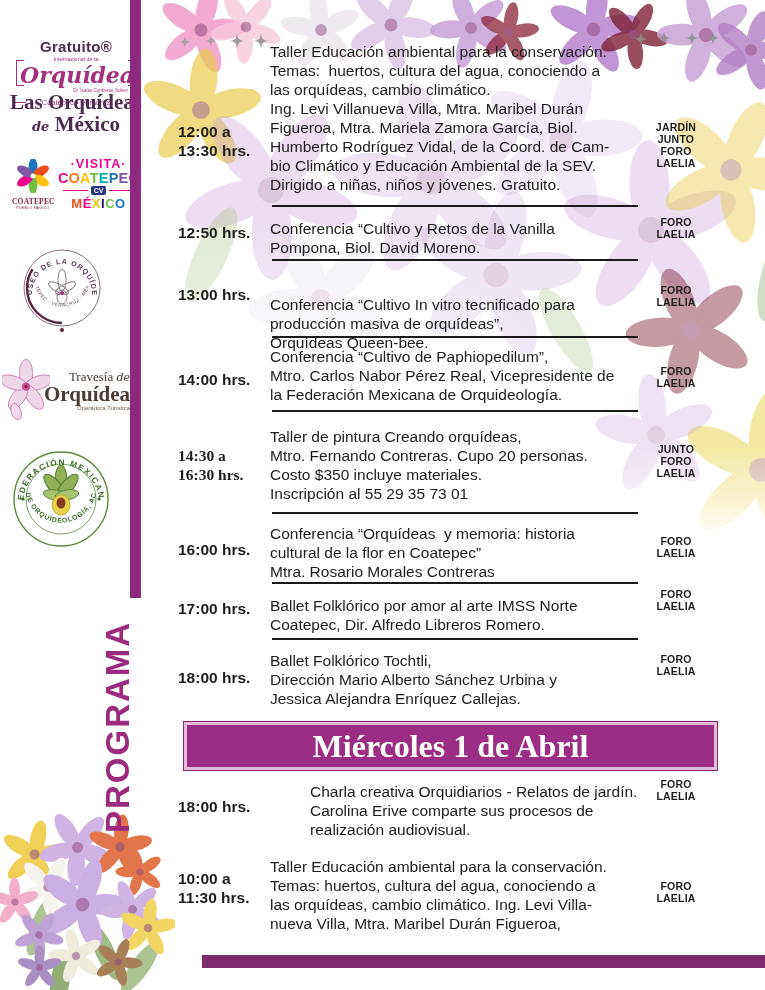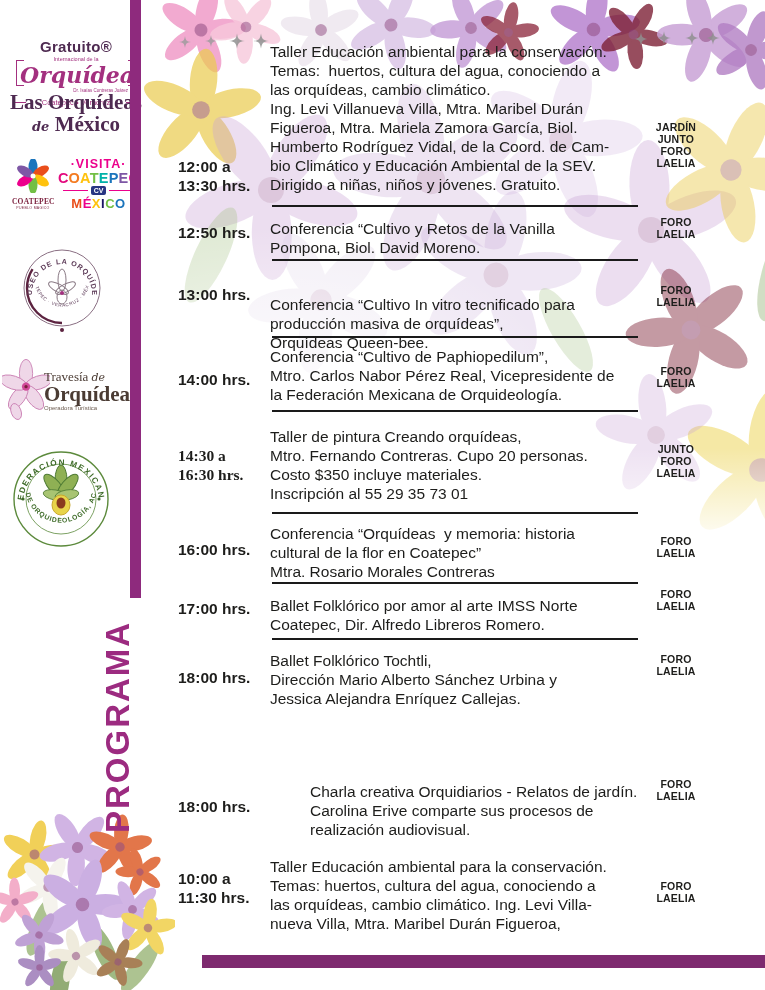--- a/index.html
+++ b/index.html
@@ -55,21 +55,21 @@
   .vc-pueblo-sub{font-size:3.5px;color:#7A1E3C;letter-spacing:.3px;}
   .vc-right{flex:1;}
   .vc-visita{font-size:12.5px;font-weight:700;color:#EC008C;letter-spacing:1px;}
   .vc-coatepec{font-size:14.5px;font-weight:800;letter-spacing:.2px;line-height:14px;}
   .vc-cvrow{display:flex;align-items:center;gap:3px;margin:1px 6px;}
   .vc-cvrow .hline{background:#EC008C;}
   .vc-cv{background:#283583;color:#fff;font-size:7px;font-weight:700;padding:1px 3px;border-radius:2px;}
   .vc-mexico{font-size:13px;font-weight:800;letter-spacing:.5px;}
   .lg-museo{left:22px;top:248px;width:80px;height:86px;}
   .lg-travesia{left:2px;top:350px;width:128px;height:80px;display:flex;align-items:center;text-align:left;}
-  .tv-text{margin-left:-6px;color:#4A3B33;font-family:"Liberation Serif",serif;}
+  .tv-text{margin-left:-6px;color:#4A3B33;font-family:"Liberation Serif",serif;text-align:right;}
   .tv-1{font-size:13px;line-height:13px;}
   .tv-de{font-family:"DejaVu Serif",serif;font-style:italic;font-size:11px;}
   .tv-2{font-size:21px;font-weight:700;line-height:21px;}
   .tv-3{font-size:6px;font-family:"Liberation Sans",sans-serif;color:#6b5a4e;}
   .lg-federacion{left:12px;top:450px;width:98px;height:98px;}
 </style>
 </head>
 <body>
 
 <div id="canvas">
@@ -348,21 +348,21 @@
         <ellipse cx="49" cy="40" rx="5" ry="12" fill="#A8C472" stroke="#4E7A34" stroke-width=".8" transform="rotate(-80 49 46)"></ellipse>
         <ellipse cx="49" cy="40" rx="5" ry="12" fill="#A8C472" stroke="#4E7A34" stroke-width=".8" transform="rotate(80 49 46)"></ellipse>
         <ellipse cx="49" cy="55" rx="9" ry="10" fill="#E8D44A" stroke="#C9A92E" stroke-width="1"></ellipse>
         <ellipse cx="49" cy="53" rx="4.5" ry="5.5" fill="#8A3A1E"></ellipse>
       </g>
     </svg>
   </div>
 
   <div class="events-layer">
       <div class="event-row" style="top: 42px;">
-        <div class="ev-time" style="top: 80px; margin-top: 35px;">12:00 a
+        <div class="ev-time" style="top: 80px;">12:00 a
 13:30 hrs.</div>
         <div class="ev-desc" style="top: 0px;">Taller Educación ambiental para la conservación.
 Temas:  huertos, cultura del agua, conociendo a
 las orquídeas, cambio climático.
 Ing. Levi Villanueva Villa, Mtra. Maribel Durán
 Figueroa, Mtra. Mariela Zamora García, Biol.
 Humberto Rodríguez Vidal, de la Coord. de Cam-
 bio Climático y Educación Ambiental de la SEV.
 Dirigido a niñas, niños y jóvenes. Gratuito.</div>
         <div class="ev-venue" style="top: 71px; margin-top: 8px;">JARDÍN
@@ -447,14 +447,17 @@
       </div>
       <div class="divider" style="top: 205px;"></div>
       <div class="divider" style="top: 259px;"></div>
       <div class="divider" style="top: 336px;"></div>
       <div class="divider" style="top: 410px;"></div>
       <div class="divider" style="top: 512px;"></div>
       <div class="divider" style="top: 582px;"></div>
       <div class="divider" style="top: 638px;"></div>
     </div>
 
+  <div class="banner">
+    <span>Miércoles 1 de Abril</span>
+  </div>
 
 </div>
 
 </body></html>

